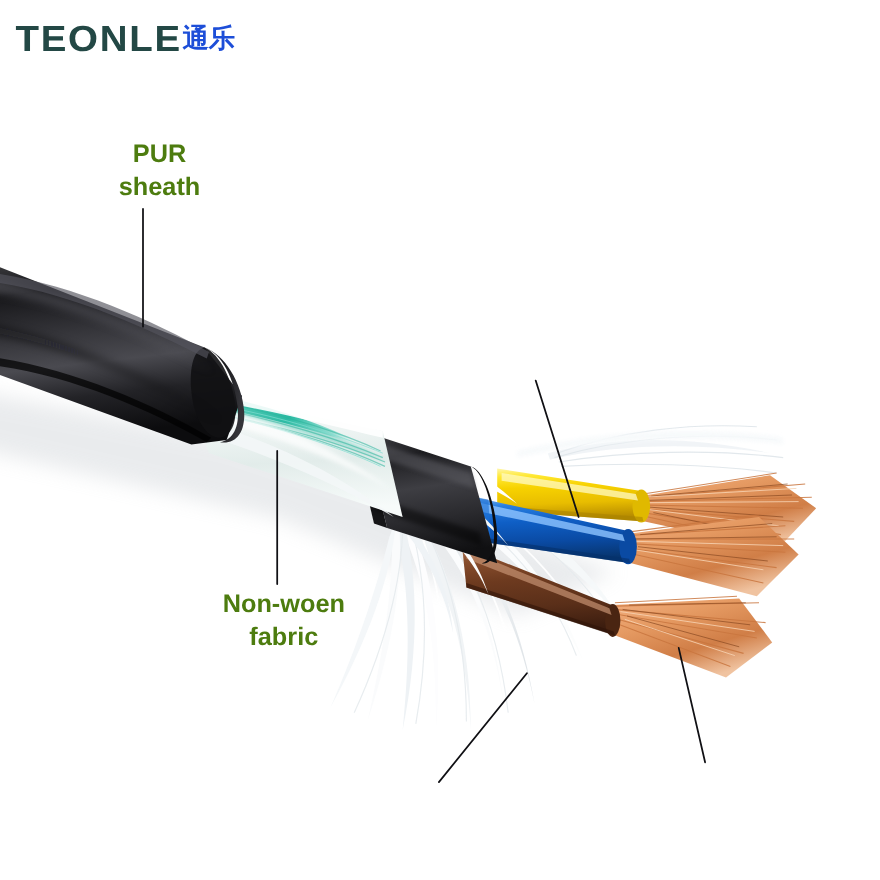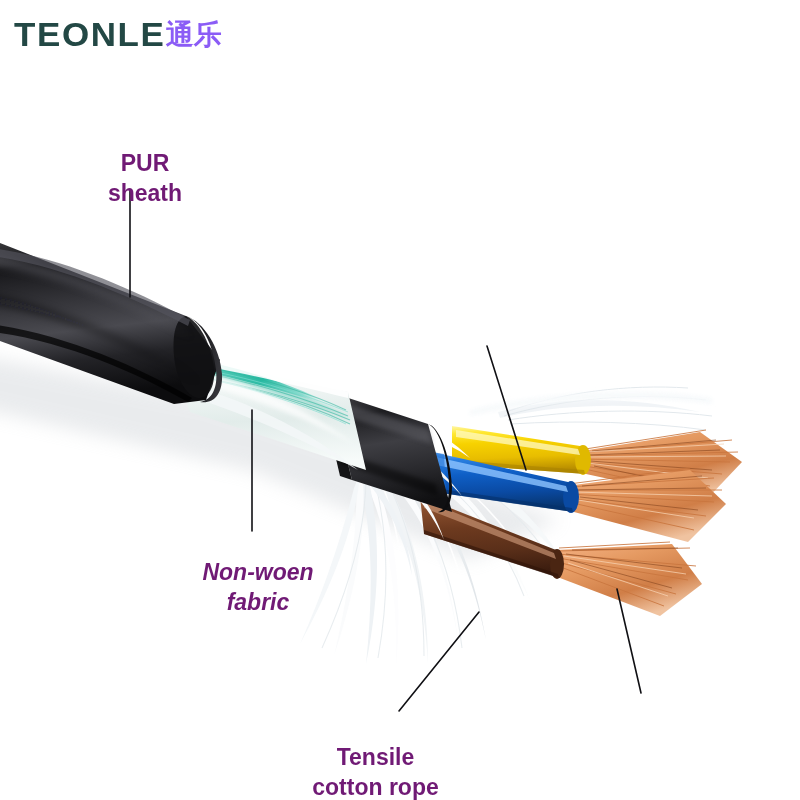--- a/index.html
+++ b/index.html
@@ -34,40 +34,39 @@
     font-size: 33px;
     font-weight: bold;
     letter-spacing: 1.5px;
     color: #234845;
     line-height: 1;
     transform: scaleX(1.06);
     transform-origin: left center;
   }
   #logo .cn {
     font-family: "DejaVu Sans", sans-serif;
-    font-size: 28px;
+    font-size: 24px;
     font-weight: bold;
-    color: #8b5cf6;
+    color: #1d4ed8;
     line-height: 1;
     letter-spacing: 0px;
     text-align: center;
   }
 
   
   .label {
     position: absolute;
-    color: #701a75;
+    color: #4d7c0f;
     font-family: "Liberation Sans", sans-serif;
     font-weight: bold;
     font-size: 23px;
     line-height: 1.32;
     white-space: pre-line;
     text-align: center;
     user-select: none;
-    margin-top: 24px;
   }
 
   
   #art {
     position: absolute;
     left: 0;
     top: 0;
     width: 800px;
     height: 800px;
   }
@@ -360,20 +359,18 @@
 
   <div id="logo">
     <span class="mark">TEONLE</span>
     <span class="cn">通乐</span>
   </div>
 
   <div class="label" style="left:85px; top:124px; width:120px;">PUR
 sheath</div>
 
 
-  <div class="label" style="left:178px; top:533px; width:160px;font-style:italic;">Non-woen
+  <div class="label" style="left:178px; top:533px; width:160px;">Non-woen
 fabric</div>
 
-  <div class="label" style="left:283px; top:718px; width:185px;">Tensile
-cotton rope</div>
 
 
 </div>
 
 </body></html>

